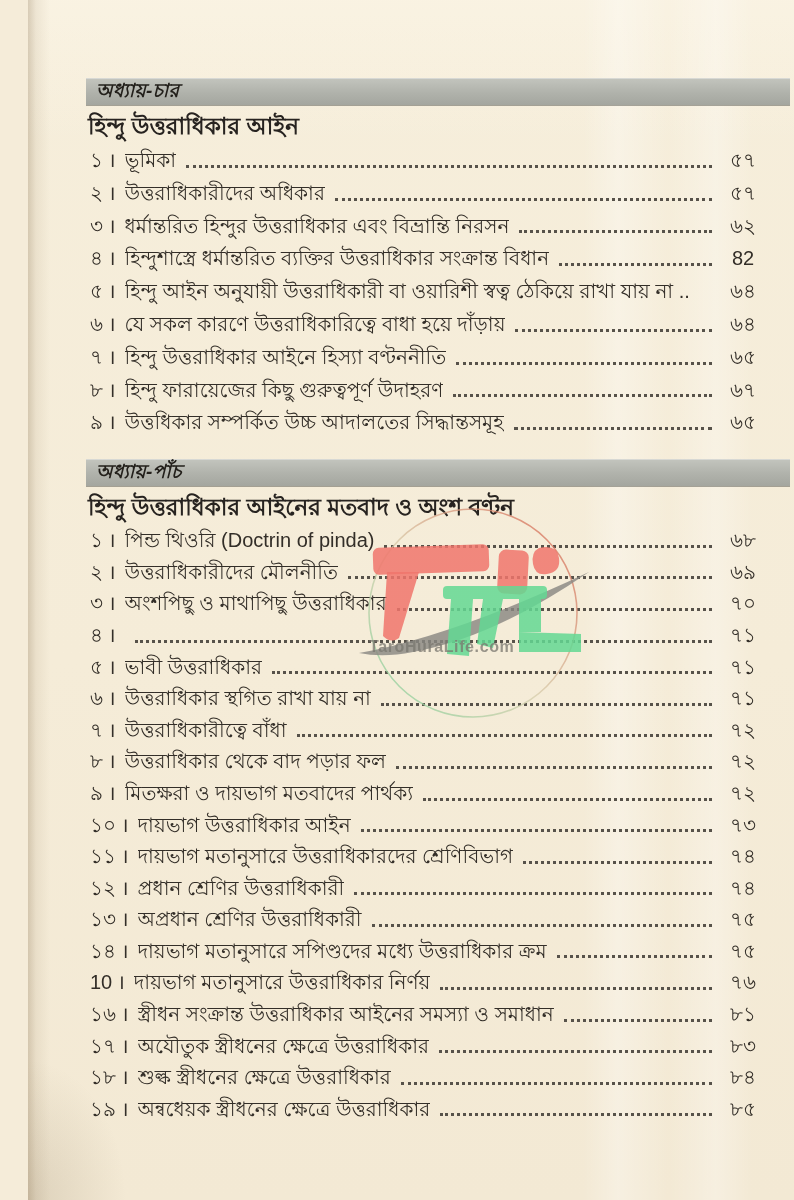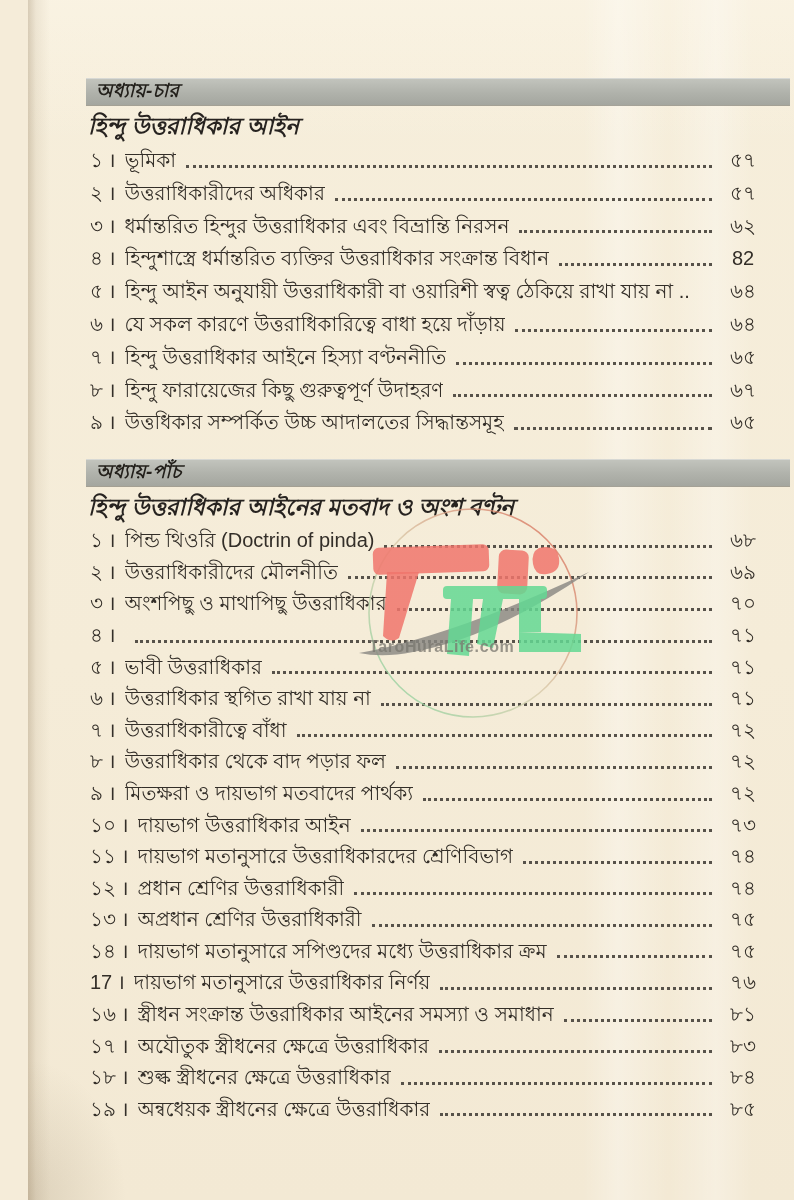--- a/index.html
+++ b/index.html
@@ -22,21 +22,21 @@
   .content{position:absolute;left:58px;top:78px;width:704px;}
   .chapter-bar{
     height:27px;display:flex;align-items:center;padding-left:10px;box-sizing:border-box;
     background:linear-gradient(180deg,#c3c5be 0%,#b0b2ab 55%,#a4a69f 100%);
     box-shadow:0 1px 0 rgba(96,96,90,0.55), inset 0 1px 0 rgba(255,255,255,0.35);
   }
   .chapter-label{
     font-size:19px;font-weight:bold;font-style:italic;color:#23201b;letter-spacing:.2px;
   }
   .section-title{
-    font-size:23px;font-weight:bold;color:#272320;margin:6px 0 3px 2px;line-height:30px;font-style:italic;
+    font-size:23px;font-weight:bold;color:#272320;margin:6px 0 3px 2px;line-height:30px;
   }
   .toc{display:block;}
   .row{
     display:flex;align-items:baseline;font-size:20px;color:#332e28;
     padding:0 24px 0 4px;box-sizing:border-box;white-space:nowrap;
   }
   .sec-four .row{height:32.8px;line-height:32.8px;}
   .sec-five .row{height:31.6px;line-height:31.6px;}
   .num{margin-right:5px;}
   .sep{margin-right:9px;}
@@ -235,21 +235,21 @@
           <span class="pg">৭৫</span>
         </div>
         <div class="row">
           <span class="num">১৪</span>
             <span class="sep">।</span>
           <span class="item-title">দায়ভাগ মতানুসারে সপিণ্ডদের মধ্যে উত্তরাধিকার ক্রম</span>
           <span class="leader"></span>
           <span class="pg">৭৫</span>
         </div>
         <div class="row">
-          <span class="num">17</span>
+          <span class="num">10</span>
             <span class="sep">।</span>
           <span class="item-title">দায়ভাগ মতানুসারে উত্তরাধিকার নির্ণয়</span>
           <span class="leader"></span>
           <span class="pg">৭৬</span>
         </div>
         <div class="row">
           <span class="num">১৬</span>
             <span class="sep">।</span>
           <span class="item-title">স্ত্রীধন সংক্রান্ত উত্তরাধিকার আইনের সমস্যা ও সমাধান</span>
           <span class="leader"></span>

